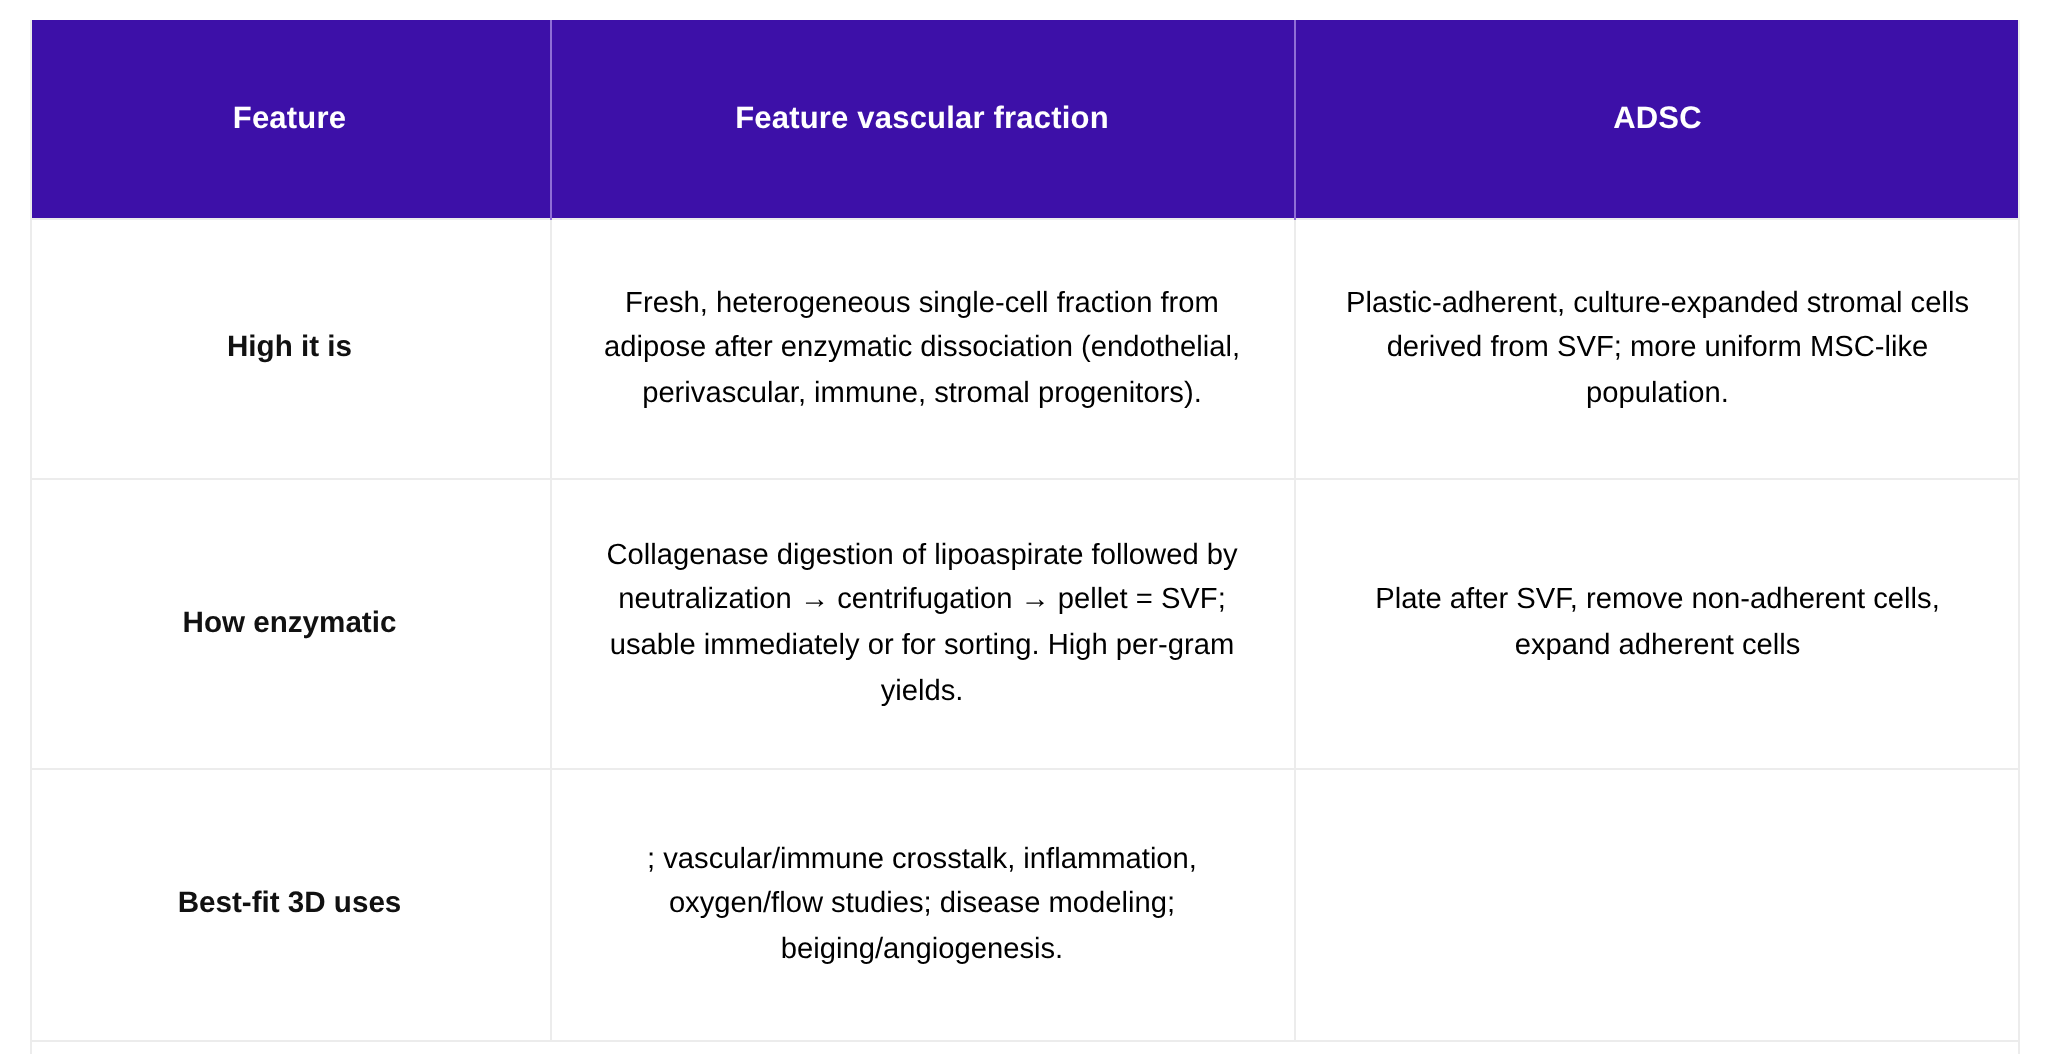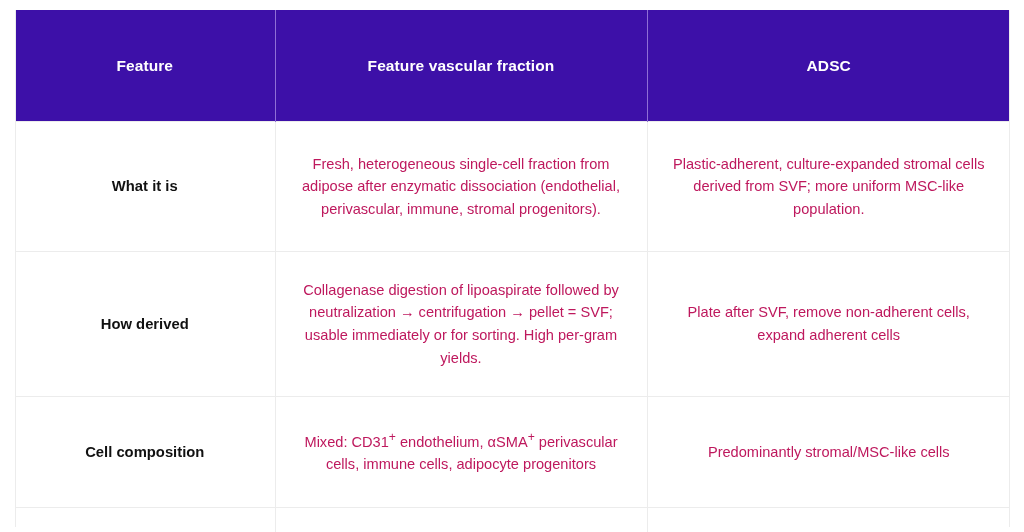--- a/index.html
+++ b/index.html
@@ -42,21 +42,21 @@
   table.comparison col.c-svf       { width: 372px; }
   table.comparison col.c-adsc      { width: 363px; }
 
   thead th {
     background: #3d10a8;
     color: #ffffff;
     font-size: 15.5px;
     font-weight: bold;
     text-align: center;
     vertical-align: middle;
-    height: 111px;
+    height: 99px;
     padding: 0 14px;
     border-right: 1px solid #8f6fd6;
     letter-spacing: 0.1px;
   }
   thead th:last-child { border-right: none; margin-top: 27px; }
 
   tbody td {
     border-top: 1px solid #ececec;
     border-right: 1px solid #ececec;
     border-left: none;
@@ -92,21 +92,21 @@
     width: 995px;
     height: 517px;
     pointer-events: none;
     box-sizing: border-box;
     border-left: 1px solid #ececec;
     border-right: 1px solid #ececec;
   }
 </style>
 <style>
     thead th { background: #3d10a8; color: #ffffff; border-right-color: #8f6fd6; }
-    tbody td { color: #be185d; border-top-color: #ececec; border-right-color: #ececec; }
+    tbody td { color: #000000; border-top-color: #ececec; border-right-color: #ececec; }
     tbody tr:last-child td { border-bottom-color: #ececec; }
     td.feature-cell, b, strong { color: #111111; }
     .page { background: #ffffff; }
     .outer-edge { border-left-color: #ececec; border-right-color: #ececec; }
   </style></head>
 <body>
 
 <div class="page">
 
   <div class="table-wrap">
@@ -119,48 +119,39 @@
       <thead>
         <tr>
           <th>Feature</th>
           <th>Feature vascular fraction</th>
           <th>ADSC</th>
         </tr>
       </thead>
       <tbody>
 
         <tr class="row-r1">
-          <td class="feature-cell">What it is</td>
+          <td class="feature-cell">High it is</td>
           <td>
             <span class="cell-text">Fresh, heterogeneous single-cell fraction from adipose after enzymatic dissociation (endothelial, perivascular, immune, stromal progenitors).</span>
           </td>
           <td>
             <span class="cell-text">Plastic-adherent, culture-expanded stromal cells derived from SVF; more uniform MSC-like population.</span>
           </td>
         </tr>
 
         <tr class="row-r2">
-          <td class="feature-cell">How derived</td>
+          <td class="feature-cell">How enzymatic</td>
           <td>
             <span class="cell-text">Collagenase digestion of lipoaspirate followed by neutralization → centrifugation → pellet = SVF; usable immediately or for sorting. High per-gram yields.</span>
           </td>
           <td>
             <span class="cell-text">Plate after SVF, remove non-adherent cells, expand adherent cells</span>
           </td>
         </tr>
 
-        <tr class="row-r3">
-          <td class="feature-cell">Cell composition</td>
-          <td>
-            <span class="cell-text">Mixed: CD31<sup>+</sup> endothelium, αSMA<sup>+</sup> perivascular cells, immune cells, adipocyte progenitors</span>
-          </td>
-          <td>
-            <span class="cell-text">Predominantly stromal/MSC-like cells</span>
-          </td>
-        </tr>
 
         <tr class="row-r4">
           <td class="feature-cell">Best-fit 3D uses</td>
           <td>
             <span class="cell-text">; vascular/immune crosstalk, inflammation, oxygen/flow studies; disease modeling; beiging/angiogenesis.</span>
           </td>
           <td>
             
           </td>
         </tr>

